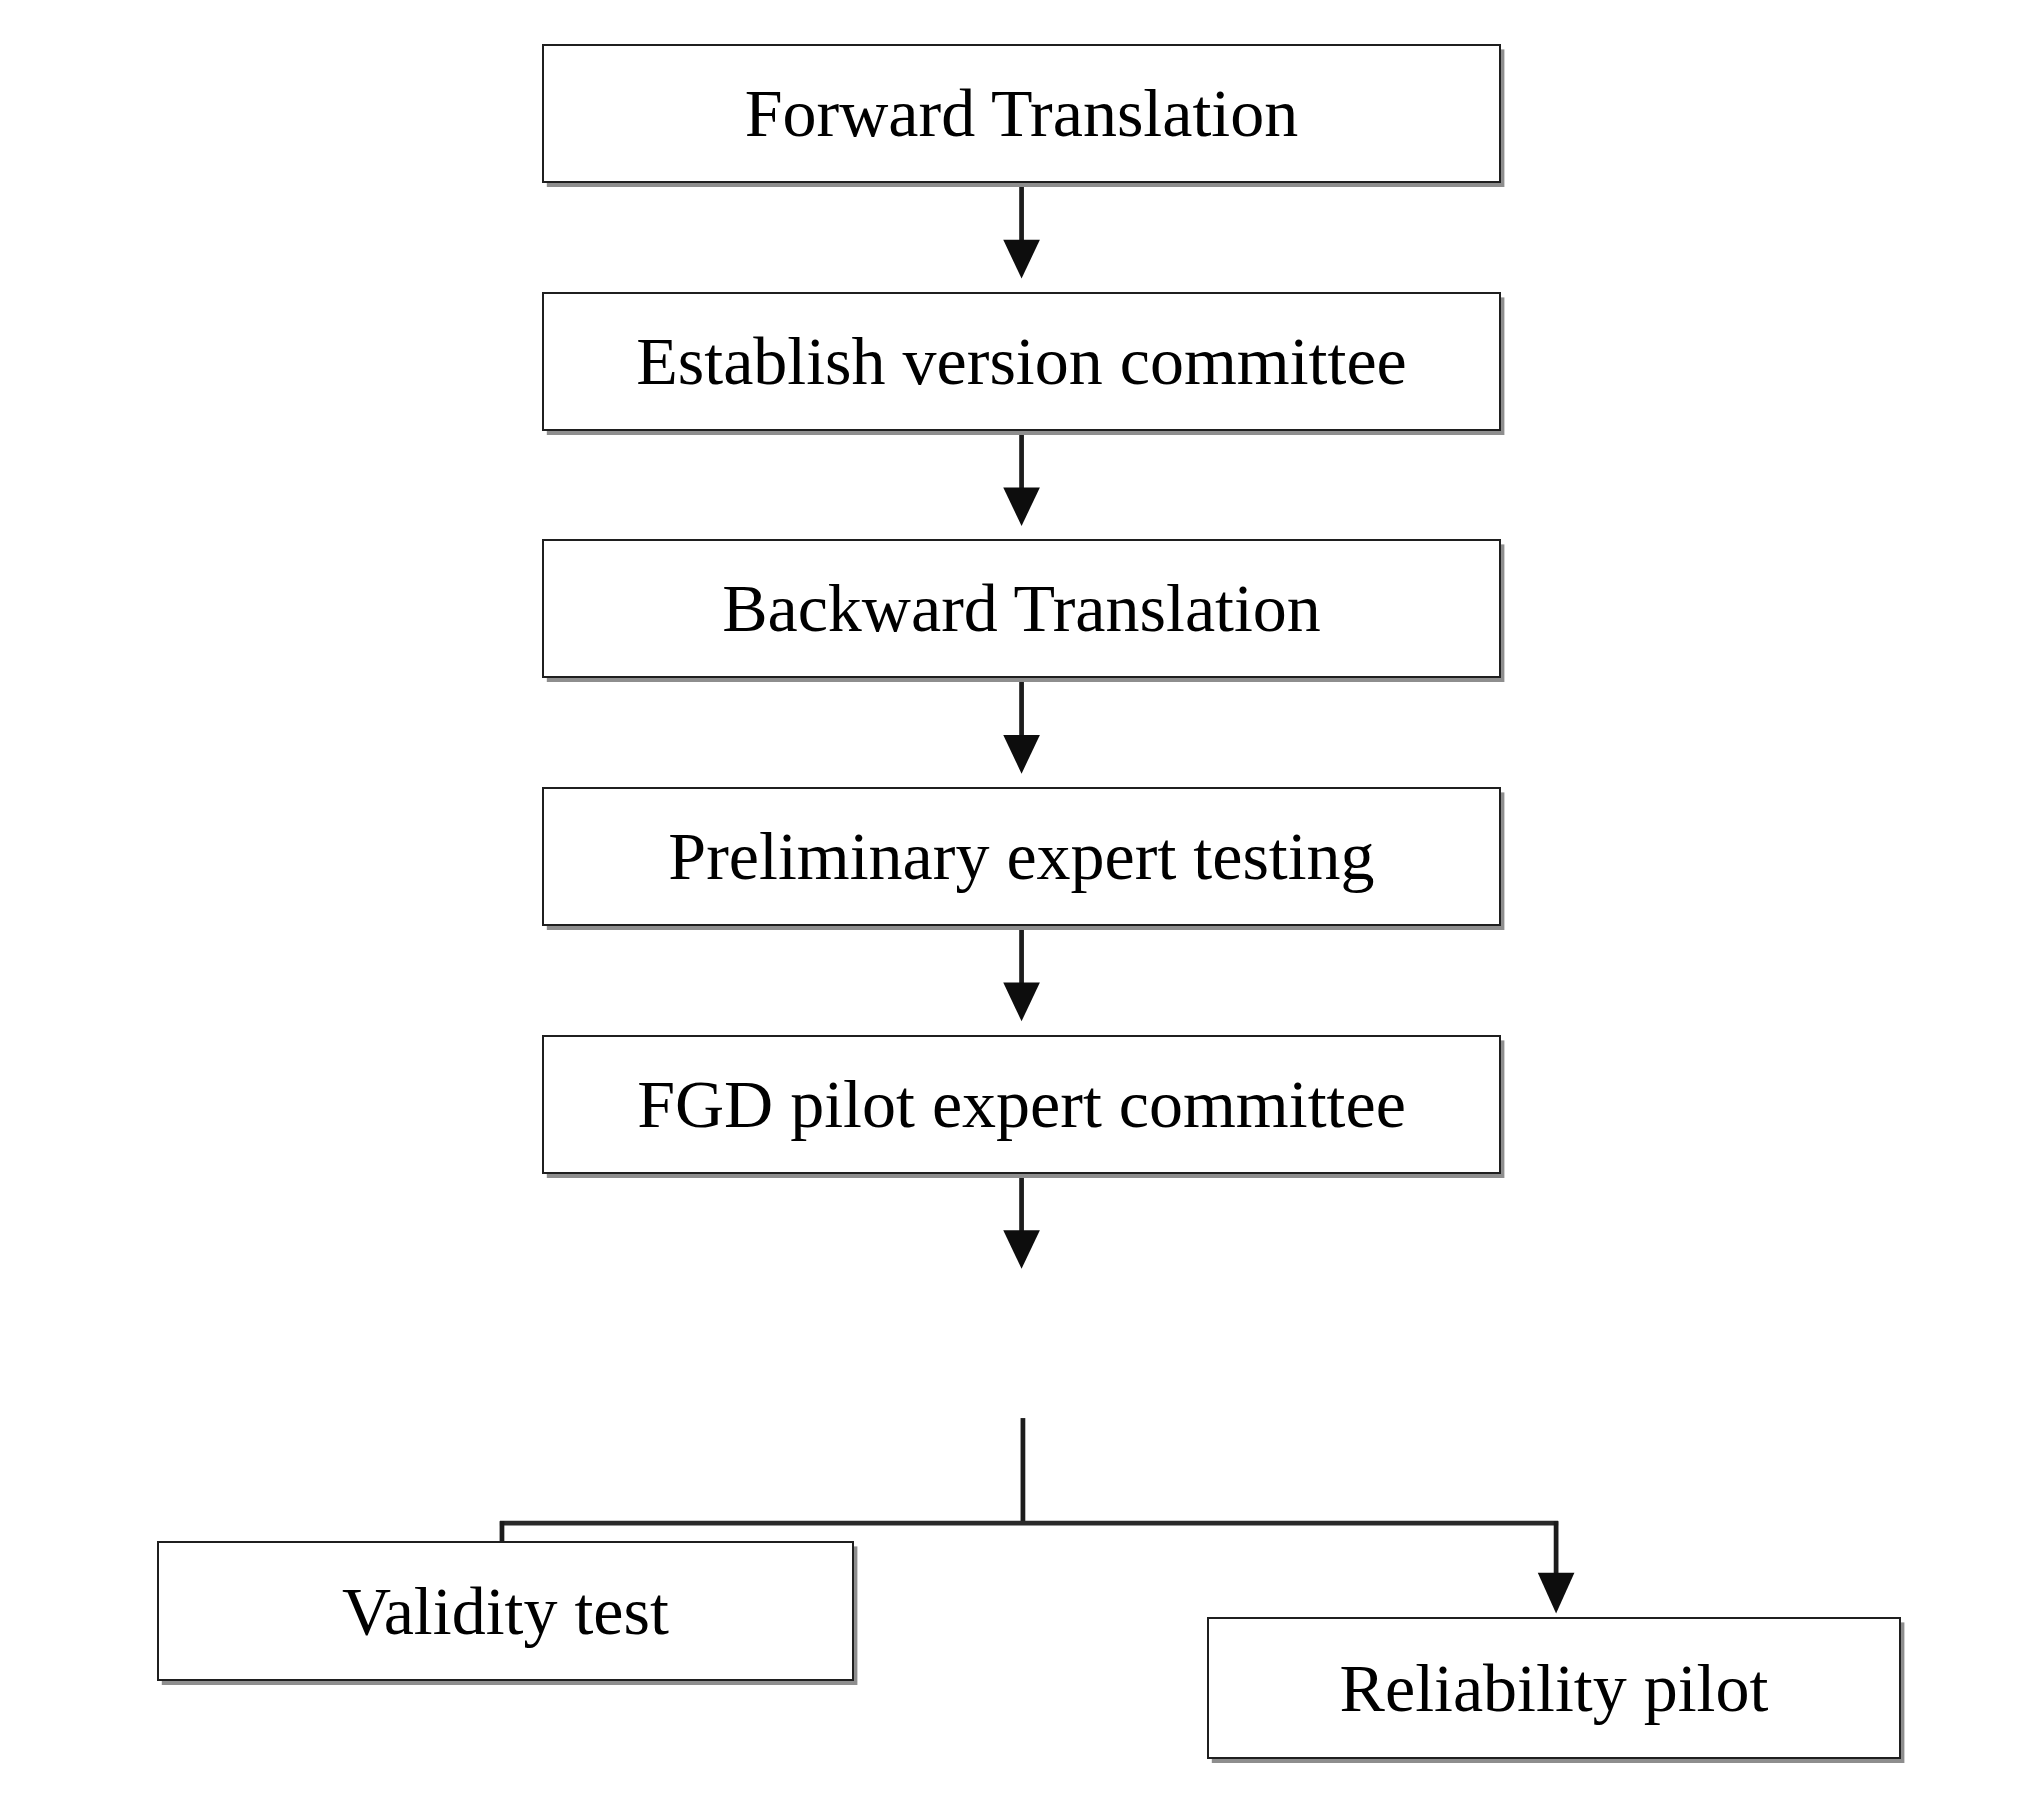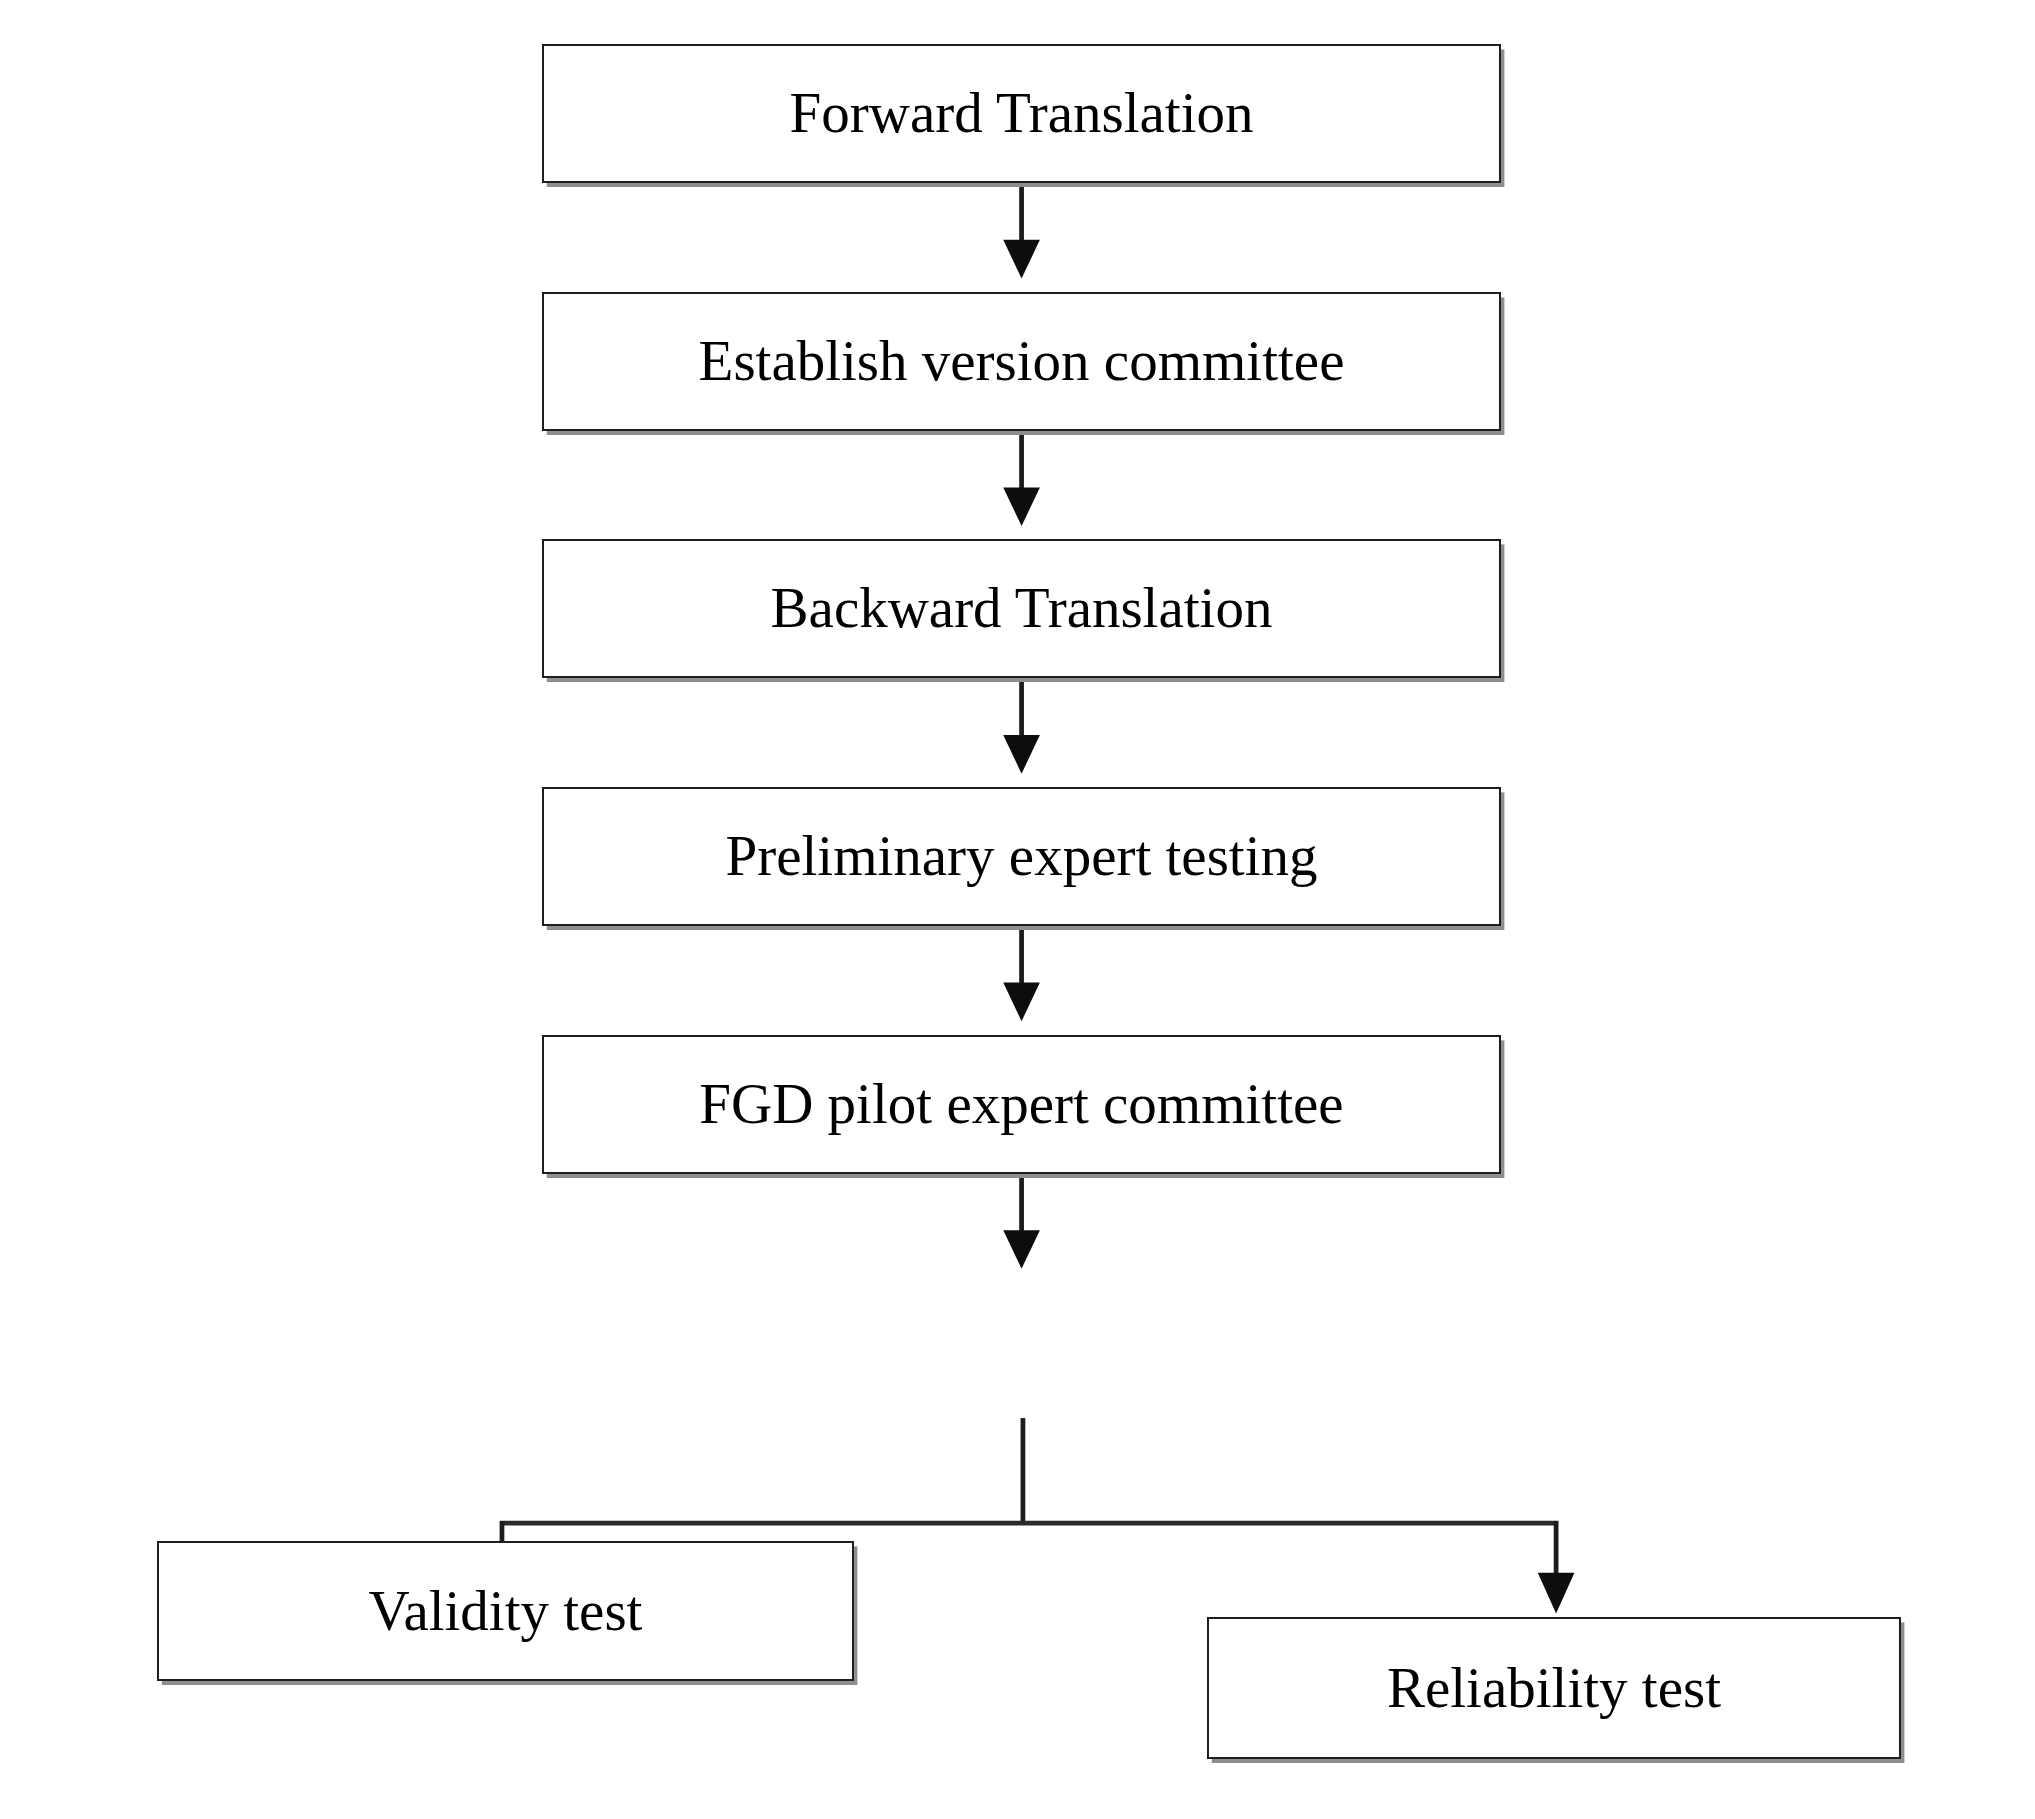--- a/index.html
+++ b/index.html
@@ -40,21 +40,21 @@
     box-sizing: border-box;
     background: #ffffff;
     border: 2.7px solid #1f1f1f;
     box-shadow: 4.1px 4.7px 0 -0.7px #8e8e8e;
     display: flex;
     align-items: center;
     justify-content: center;
     text-align: center;
   }
   .node span {
-    font-size: 57px;
+    font-size: 68px;
     line-height: 1.1;
     color: #000000;
     white-space: nowrap;
   }
 </style>
 </head>
 <body>
 
 <div class="canvas">
 
@@ -114,17 +114,17 @@
   <div class="node" style="left:542px; top:1035px; width:959px; height:139px">
     <span>FGD pilot expert committee</span>
   </div>
 
 
   <div class="node" style="left:157px; top:1541px; width:697px; height:140px">
     <span>Validity test</span>
   </div>
 
   <div class="node" style="left:1207px; top:1617px; width:694px; height:142px">
-    <span>Reliability test</span>
+    <span>Reliability pilot</span>
   </div>
 
 </div>
 
 
 </body></html>

